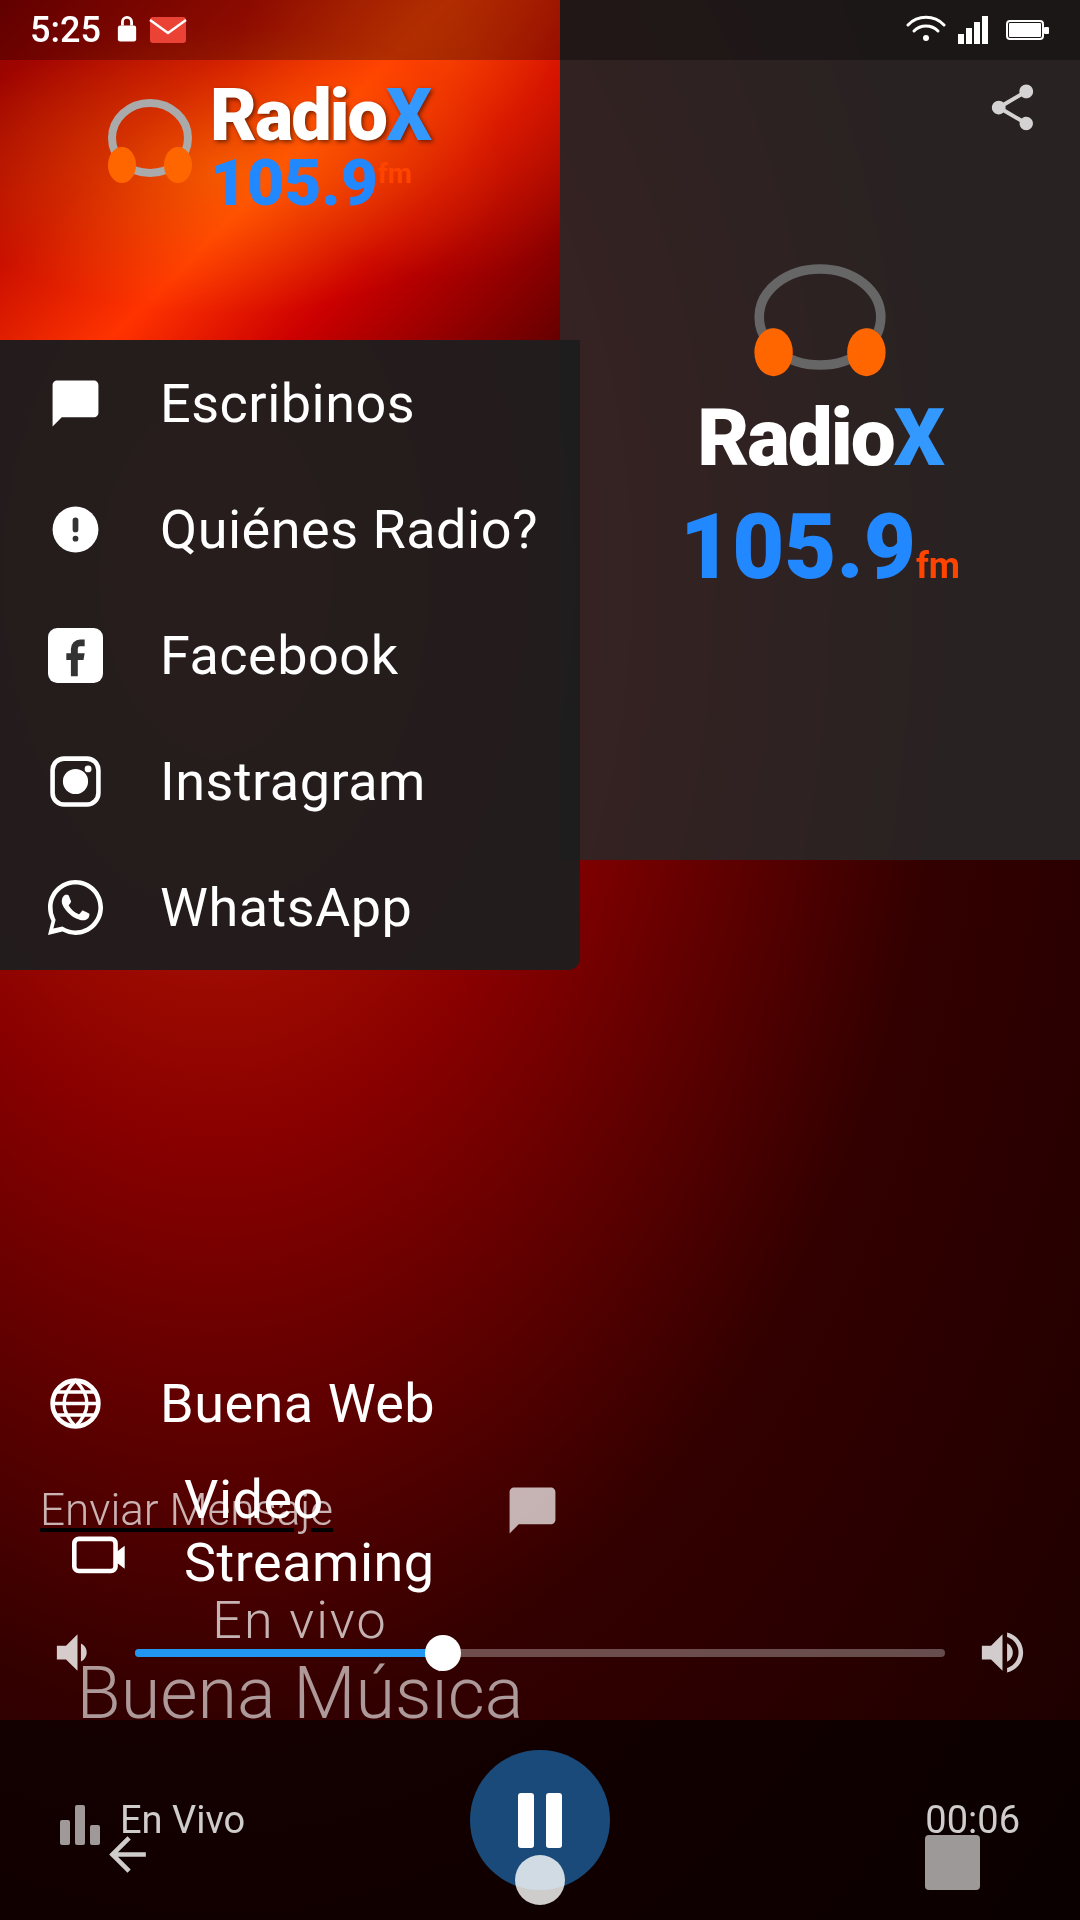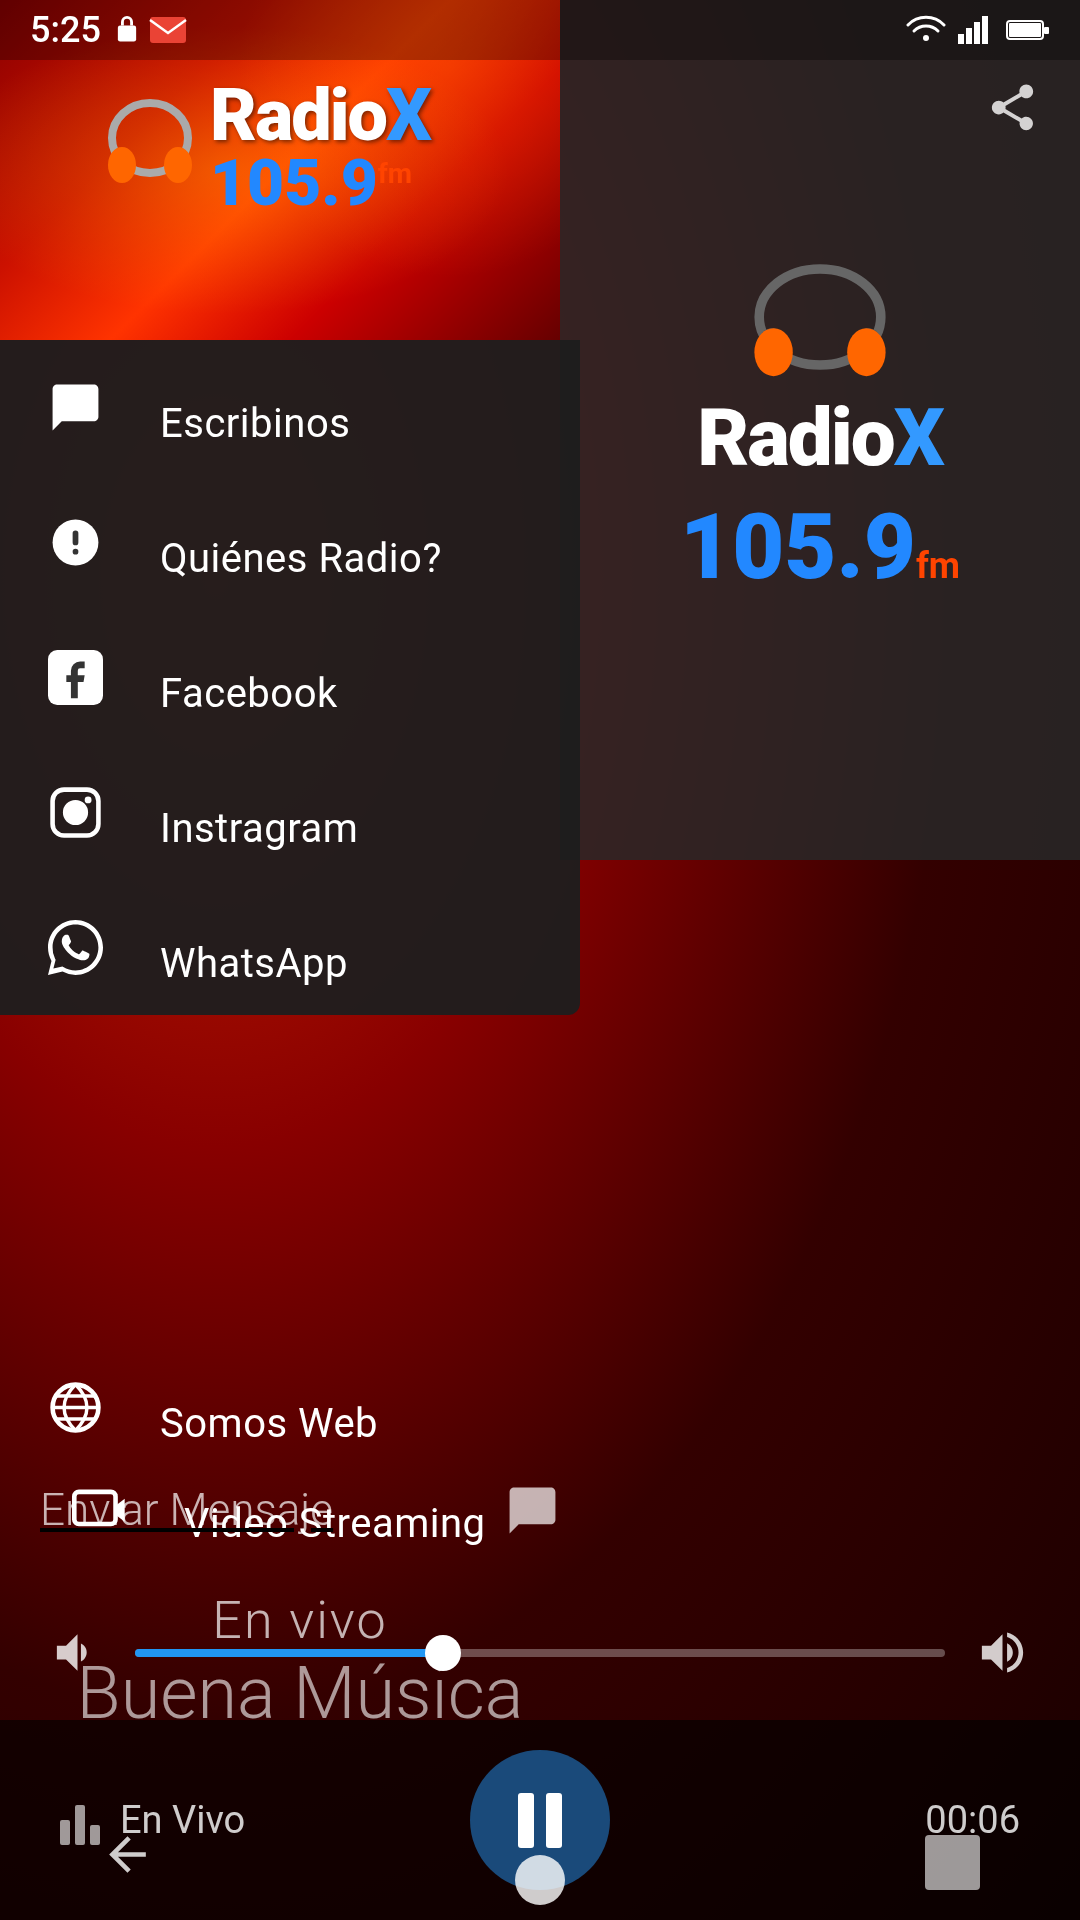--- a/index.html
+++ b/index.html
@@ -200,24 +200,23 @@
     }
 
     .menu-icon svg {
       width: 55px;
       height: 55px;
       fill: white;
     }
 
     .menu-label {
       color: white;
-      font-size: 40px;
+      font-size: 54px;
       font-weight: 400;
       letter-spacing: 0.5px;
-      margin-top: 32px;
     }
 
     .en-vivo-text {
       font-size: 52px;
       color: rgba(255,255,255,0.7);
       font-weight: 300;
       letter-spacing: 2px;
     }
 
     .buena-musica-text {
@@ -545,21 +544,21 @@
 
 <div style="position:absolute; top:1340px; left:0; width:580px; display:flex; align-items:center; padding:28px 40px; gap:50px; z-index:10; cursor:pointer;">
   <div class="menu-icon">
     <svg viewBox="0 0 24 24" fill="white" width="55" height="55">
       <circle cx="12" cy="12" r="10" stroke="white" stroke-width="2" fill="none"></circle>
       <path d="M12 2C9 5 7 8.5 7 12s2 7 5 10" stroke="white" stroke-width="1.5" fill="none"></path>
       <path d="M12 2c3 3 5 6.5 5 10s-2 7-5 10" stroke="white" stroke-width="1.5" fill="none"></path>
       <path d="M2 12h20M3 7h18M3 17h18" stroke="white" stroke-width="1.5"></path>
     </svg>
   </div>
-  <span class="menu-label">Somos Web</span>
+  <span class="menu-label">Buena Web</span>
 </div>
 
 <div style="position:absolute; top:1440px; left:0; width:580px; display:flex; align-items:flex-end; padding:28px 64px; gap:50px; z-index:10; cursor:pointer;">
   <div class="menu-icon">
     <svg viewBox="0 0 24 24" fill="white" width="55" height="55">
       <rect x="1" y="3" width="18" height="14" rx="2" stroke="white" stroke-width="2" fill="none"></rect>
       <path d="M19 9l4-3v10l-4-3V9z" fill="white"></path>
     </svg>
   </div>
   <span class="menu-label">Video Streaming</span>

